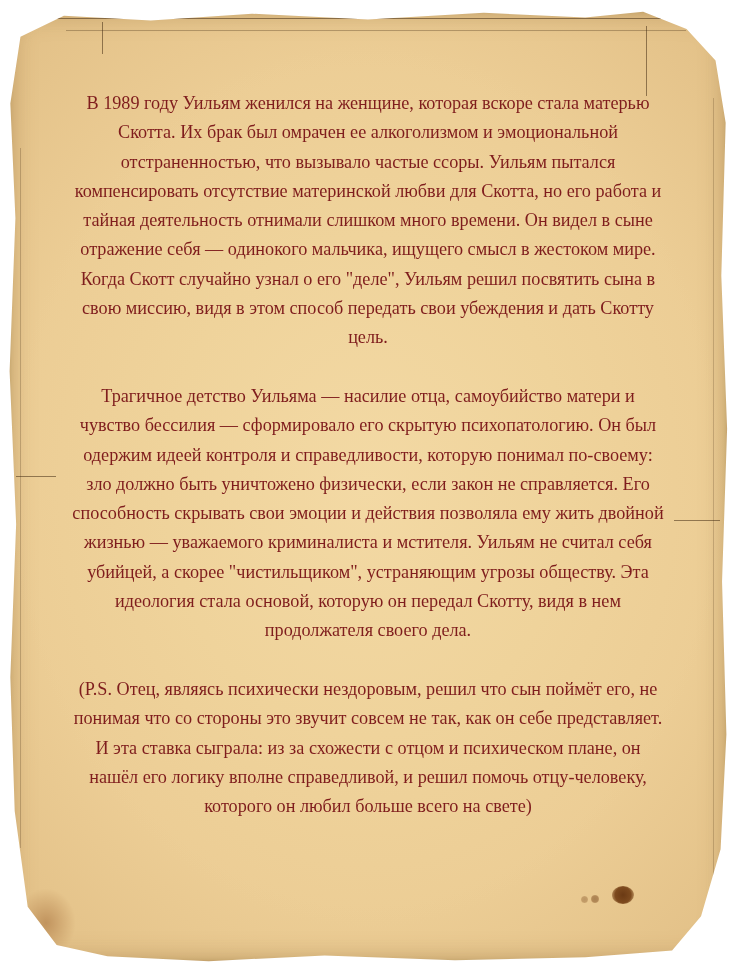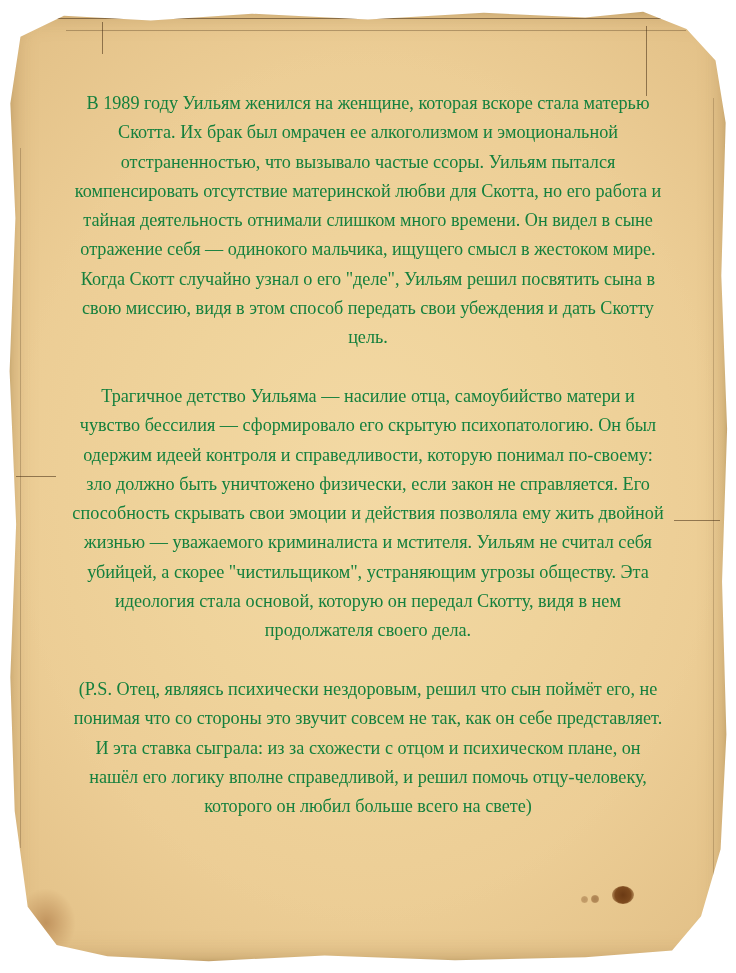--- a/index.html
+++ b/index.html
@@ -64,21 +64,21 @@
 
     .content {
       position: absolute;
       left: 70px;
       top: 89px;
       width: 596px;
       text-align: center;
       font-family: "Liberation Serif", "DejaVu Serif", serif;
       font-size: 18.2px;
       line-height: 29.3px;
-      color: #15803d;
+      color: #7f1d1d;
     }
     .para {
       margin: 0 0 29.3px 0;
     }
   </style>
 </head>
 <body>
 
 <div class="page">
   <div class="crack top1"></div>

